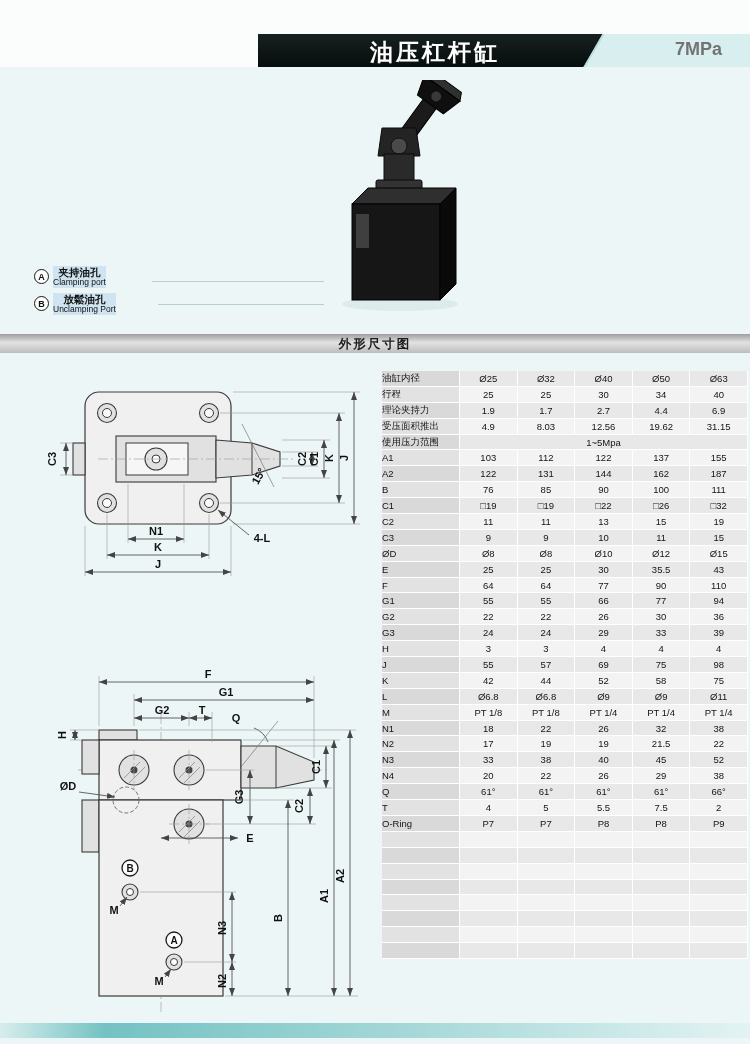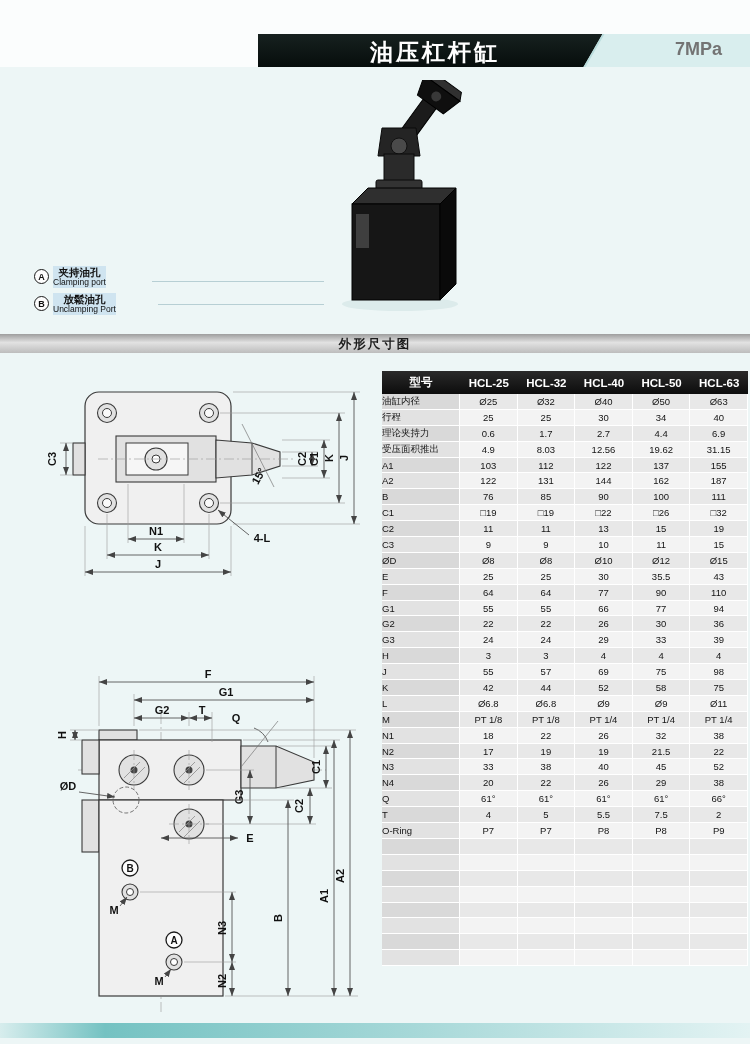--- a/index.html
+++ b/index.html
@@ -306,62 +306,58 @@
     <line class="dim" x1="206" y1="296" x2="206" y2="330" marker-start="url(#arr)" marker-end="url(#arr)"></line>
     <text class="dlab" transform="rotate(-90 200 315)" x="200" y="315">N2</text>
 
     <line class="dim" x1="94" y1="240" x2="101" y2="231" marker-end="url(#arr)"></line>
     <text class="dlab" x="88" y="248">M</text>
     <line class="dim" x1="139" y1="311" x2="145" y2="303" marker-end="url(#arr)"></line>
     <text class="dlab" x="133" y="319">M</text>
   </svg>
 
   <div class="spec-table">
-    <div class="thead">
-      <div class="hcell">型号</div>
-      <div class="hcell">HCL-25</div>
-      <div class="hcell">HCL-32</div>
-      <div class="hcell">HCL-40</div>
-      <div class="hcell">HCL-50</div>
-      <div class="hcell">HCL-63</div>
-    </div>
     <div id="tbody">
         <div class="trow">
           <div class="tcell label">油缸内径</div>
           <div class="tcell">Ø25</div>
           <div class="tcell">Ø32</div>
           <div class="tcell">Ø40</div>
           <div class="tcell">Ø50</div>
           <div class="tcell">Ø63</div>
         </div>
         <div class="trow">
           <div class="tcell label">行程</div>
           <div class="tcell">25</div>
           <div class="tcell">25</div>
           <div class="tcell">30</div>
           <div class="tcell">34</div>
           <div class="tcell">40</div>
         </div>
         <div class="trow">
           <div class="tcell label">理论夹持力</div>
-          <div class="tcell">0.6</div>
+          <div class="tcell">1.9</div>
           <div class="tcell">1.7</div>
           <div class="tcell">2.7</div>
           <div class="tcell">4.4</div>
           <div class="tcell">6.9</div>
         </div>
         <div class="trow">
           <div class="tcell label">受压面积推出</div>
           <div class="tcell">4.9</div>
           <div class="tcell">8.03</div>
           <div class="tcell">12.56</div>
           <div class="tcell">19.62</div>
           <div class="tcell">31.15</div>
         </div>
         <div class="trow">
+          <div class="tcell label">使用压力范围</div>
+          <div class="tcell span">1~5Mpa</div>
+        </div>
+        <div class="trow">
           <div class="tcell label">A1</div>
           <div class="tcell">103</div>
           <div class="tcell">112</div>
           <div class="tcell">122</div>
           <div class="tcell">137</div>
           <div class="tcell">155</div>
         </div>
         <div class="trow">
           <div class="tcell label">A2</div>
           <div class="tcell">122</div>

